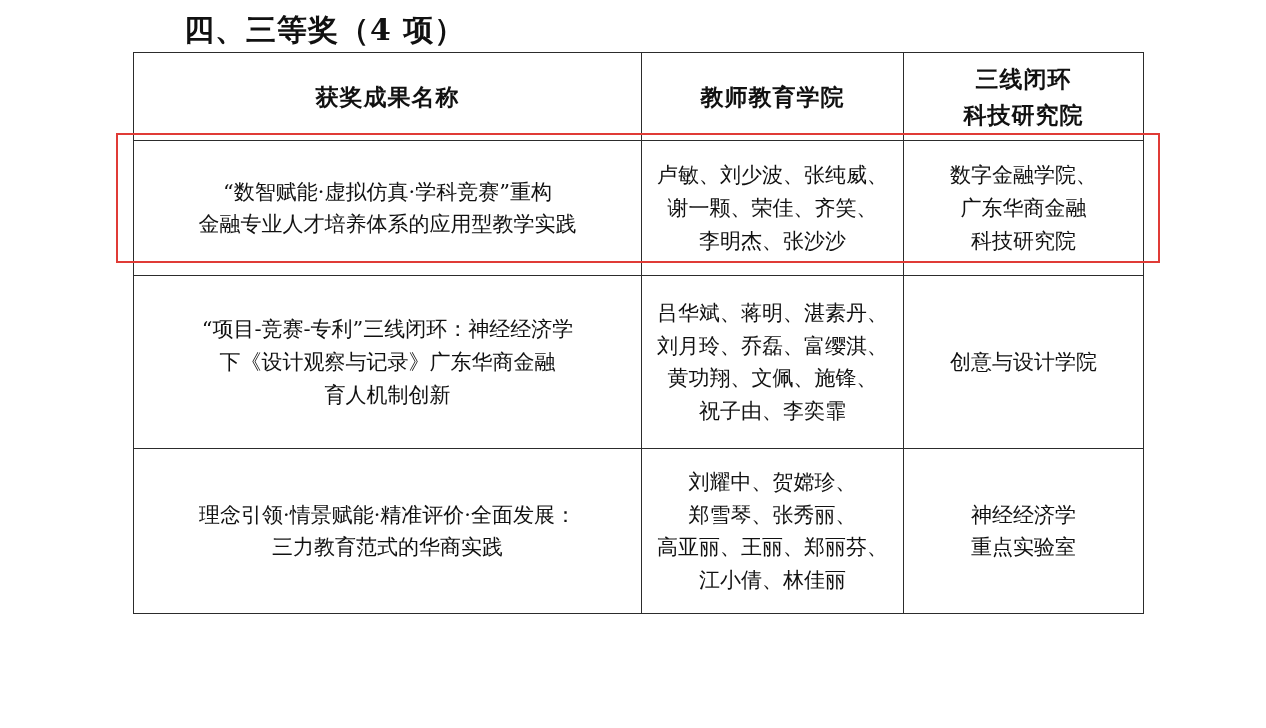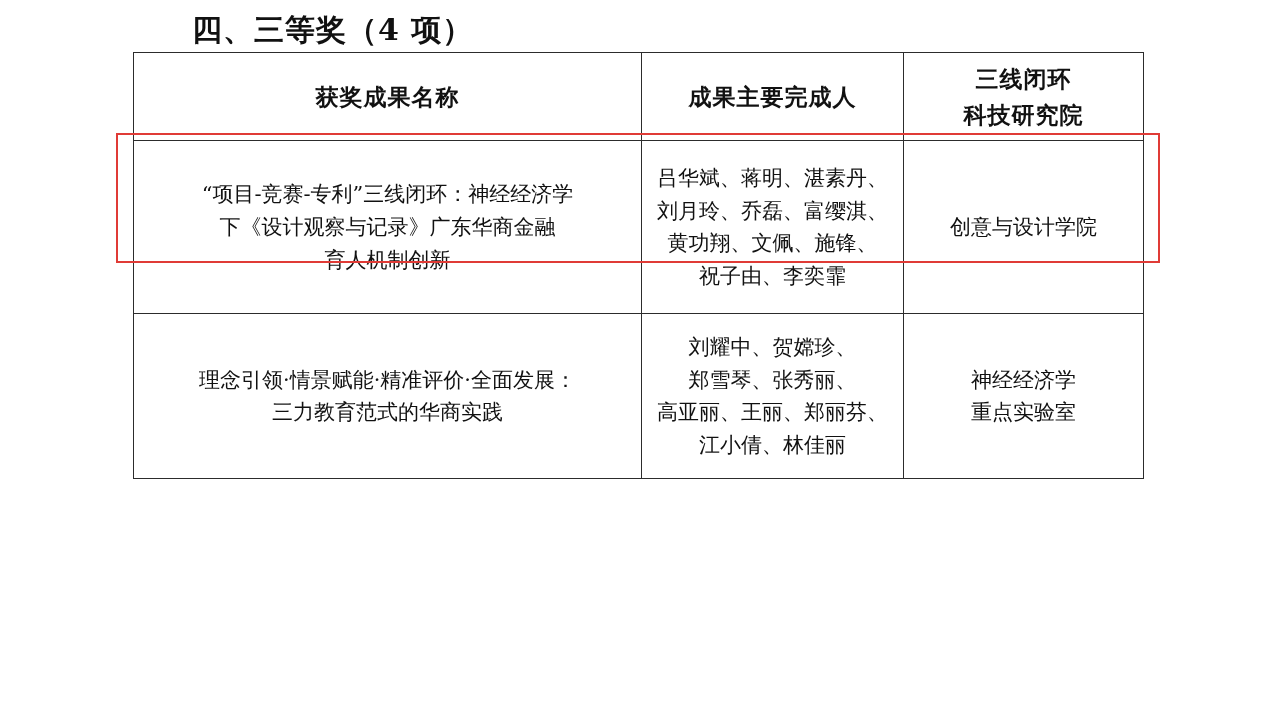--- a/index.html
+++ b/index.html
@@ -15,21 +15,21 @@
     overflow: hidden;
   }
   .page {
     position: relative;
     width: 1266px;
     height: 728px;
     background: #ffffff;
   }
   .section-title {
     position: absolute;
-    left: 192px;
+    left: 184px;
     top: 10px;
     font-size: 30px;
     font-weight: bold;
     letter-spacing: 1px;
     line-height: 1.3;
     white-space: nowrap;
     color: #111111;
   }
   .table-wrap {
     position: absolute;
@@ -92,31 +92,53 @@
   <div class="table-wrap">
     <table class="award-table">
       <colgroup>
         <col class="c1">
         <col class="c2">
         <col class="c3">
       </colgroup>
       <thead>
         <tr>
           <th>获奖成果名称</th>
-          <th>成果主要完成人</th>
+          <th>教师教育学院</th>
           <th>
             <div class="cell-lines">
               <div>三线闭环</div>
               <div>科技研究院</div>
             </div>
           </th>
         </tr>
       </thead>
       <tbody>
 
+        <tr class="row-r1">
+          <td>
+            <div class="cell-lines">
+              <div>“数智赋能·虚拟仿真·学科竞赛”重构</div>
+              <div>金融专业人才培养体系的应用型教学实践</div>
+            </div>
+          </td>
+          <td>
+            <div class="cell-lines">
+              <div>卢敏、刘少波、张纯威、</div>
+              <div>谢一颗、荣佳、齐笑、</div>
+              <div>李明杰、张沙沙</div>
+            </div>
+          </td>
+          <td>
+            <div class="cell-lines">
+              <div>数字金融学院、</div>
+              <div>广东华商金融</div>
+              <div>科技研究院</div>
+            </div>
+          </td>
+        </tr>
 
 
         <tr class="row-r3">
           <td>
             <div class="cell-lines">
               <div>“项目-竞赛-专利”三线闭环：神经经济学</div>
               <div>下《设计观察与记录》广东华商金融</div>
               <div>育人机制创新</div>
             </div>
           </td>

